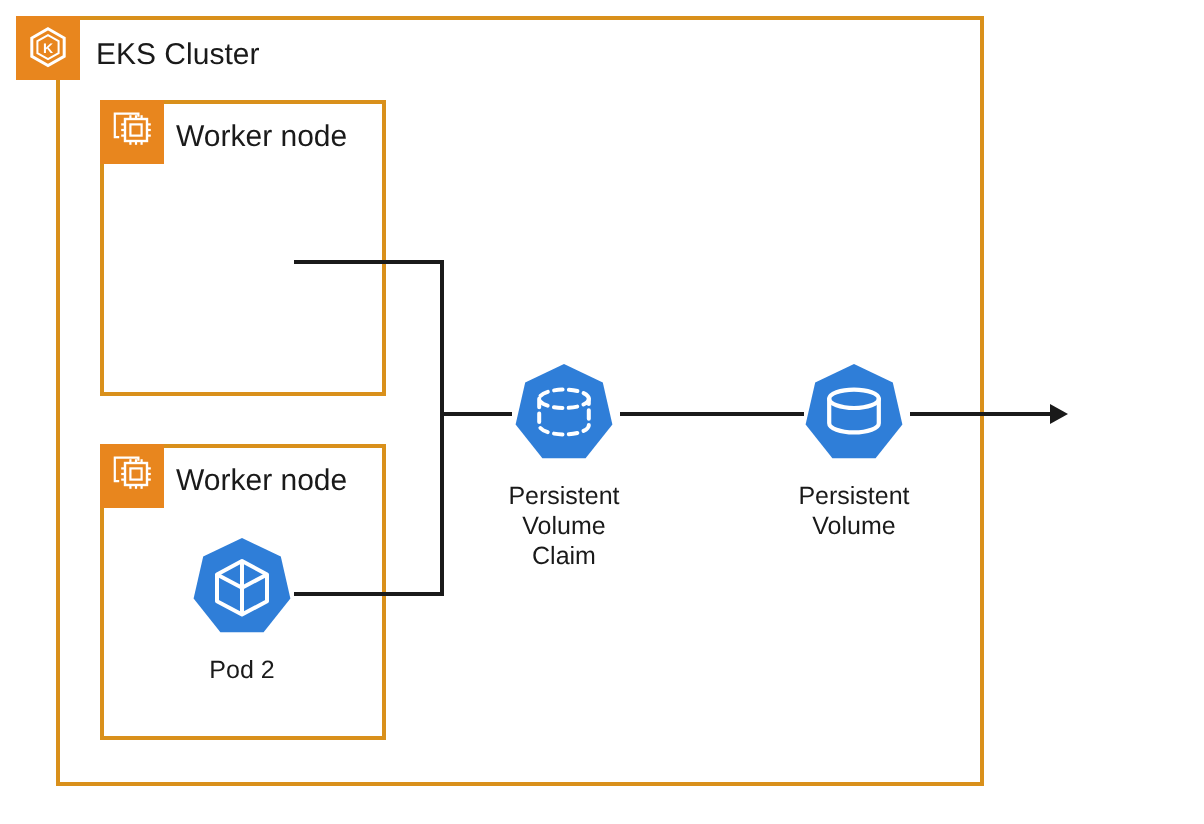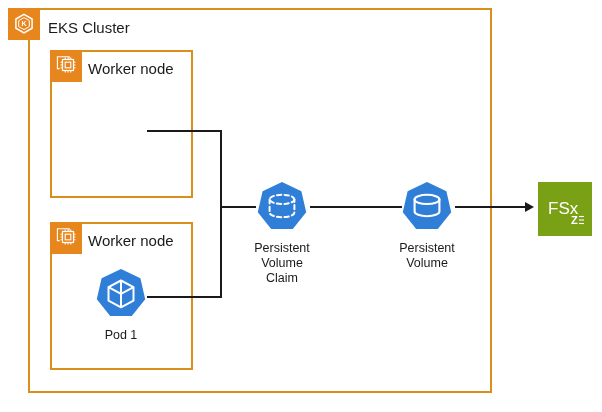--- a/index.html
+++ b/index.html
@@ -100,21 +100,21 @@
     <svg class="node-glyph" viewBox="0 0 56 56">
       <polygon points="28,3 47.4,12.3 52.2,33.3 38.8,50.1 17.2,50.1 3.8,33.3 8.6,12.3" fill="#2f7ed8"></polygon>
       <g fill="none" stroke="#ffffff" stroke-width="2" stroke-linejoin="round">
         <polygon points="28,14.5 40.5,21.2 40.5,34.6 28,41.3 15.5,34.6 15.5,21.2"></polygon>
         <line x1="28" y1="14.5" x2="28" y2="27.9"></line>
         <line x1="28" y1="27.9" x2="40.5" y2="21.2"></line>
         <line x1="28" y1="27.9" x2="15.5" y2="21.2"></line>
         <line x1="28" y1="27.9" x2="28" y2="41.3"></line>
       </g>
     </svg>
-    <div class="node-label">Pod 1</div>
+    <div class="node-label">Pod 2</div>
   </div>
 
   <div class="conn conn-h" style="left:147px;top:130px;width:74px;"></div>
 
   <div class="conn conn-h" style="left:147px;top:296px;width:74px;"></div>
 
   <div class="conn conn-v" style="left:220px;top:130px;height:168px;"></div>
 
   <div class="conn conn-h" style="left:220px;top:206px;width:36px;"></div>
 
@@ -140,28 +140,14 @@
       <polygon points="28,3 47.4,12.3 52.2,33.3 38.8,50.1 17.2,50.1 3.8,33.3 8.6,12.3" fill="#2f7ed8"></polygon>
       <g fill="none" stroke="#ffffff" stroke-width="2.1" stroke-linecap="round">
         <ellipse cx="28" cy="20.4" rx="12.4" ry="4.6"></ellipse>
         <path d="M15.6 20.4 V32.6 A12.4 4.6 0 0 0 40.4 32.6 V20.4"></path>
       </g>
     </svg>
     <div class="node-label">Persistent
 Volume</div>
   </div>
 
-  <div class="svc-tile" style="left:538px;top:182px;">
-    <svg width="54" height="54" viewBox="0 0 54 54">
-      <rect x="0" y="0" width="54" height="54" fill="#7aa116"></rect>
-      <text x="10" y="32" font-family="Liberation Sans, sans-serif" font-size="17" fill="#ffffff">FSx</text>
-      <g>
-        <text x="33" y="42" font-family="Liberation Sans, sans-serif" font-size="11" font-weight="bold" fill="#ffffff">Z</text>
-        <g stroke="#ffffff" stroke-width="1.1">
-          <line x1="41" y1="34.5" x2="46" y2="34.5"></line>
-          <line x1="41" y1="38" x2="46" y2="38"></line>
-          <line x1="41" y1="41.5" x2="46" y2="41.5"></line>
-        </g>
-      </g>
-    </svg>
-  </div>
 
 </div>
 
 </body></html>

